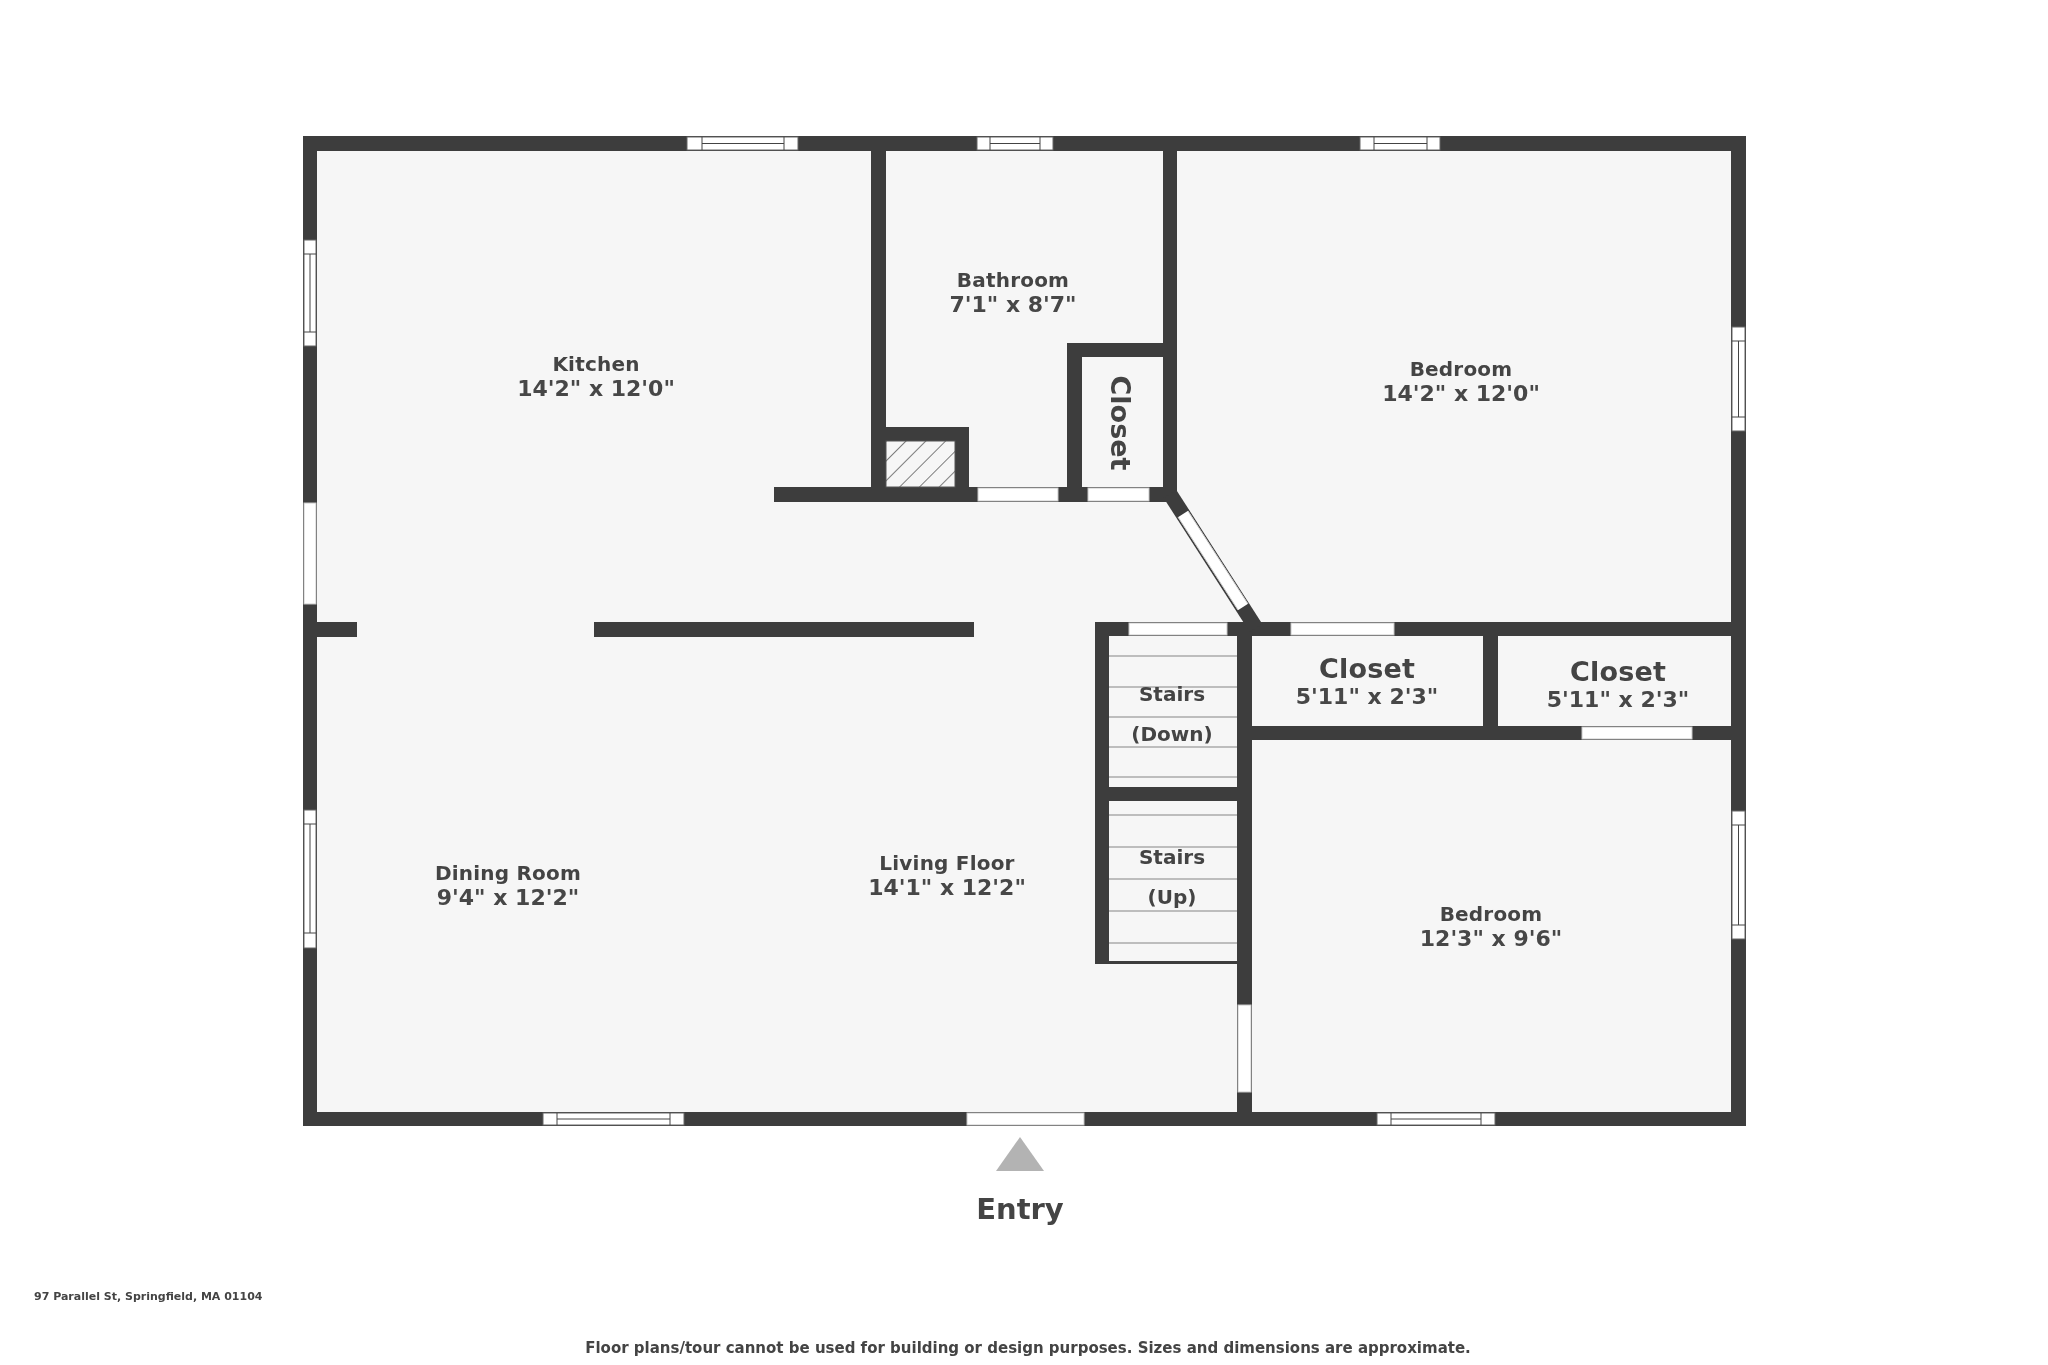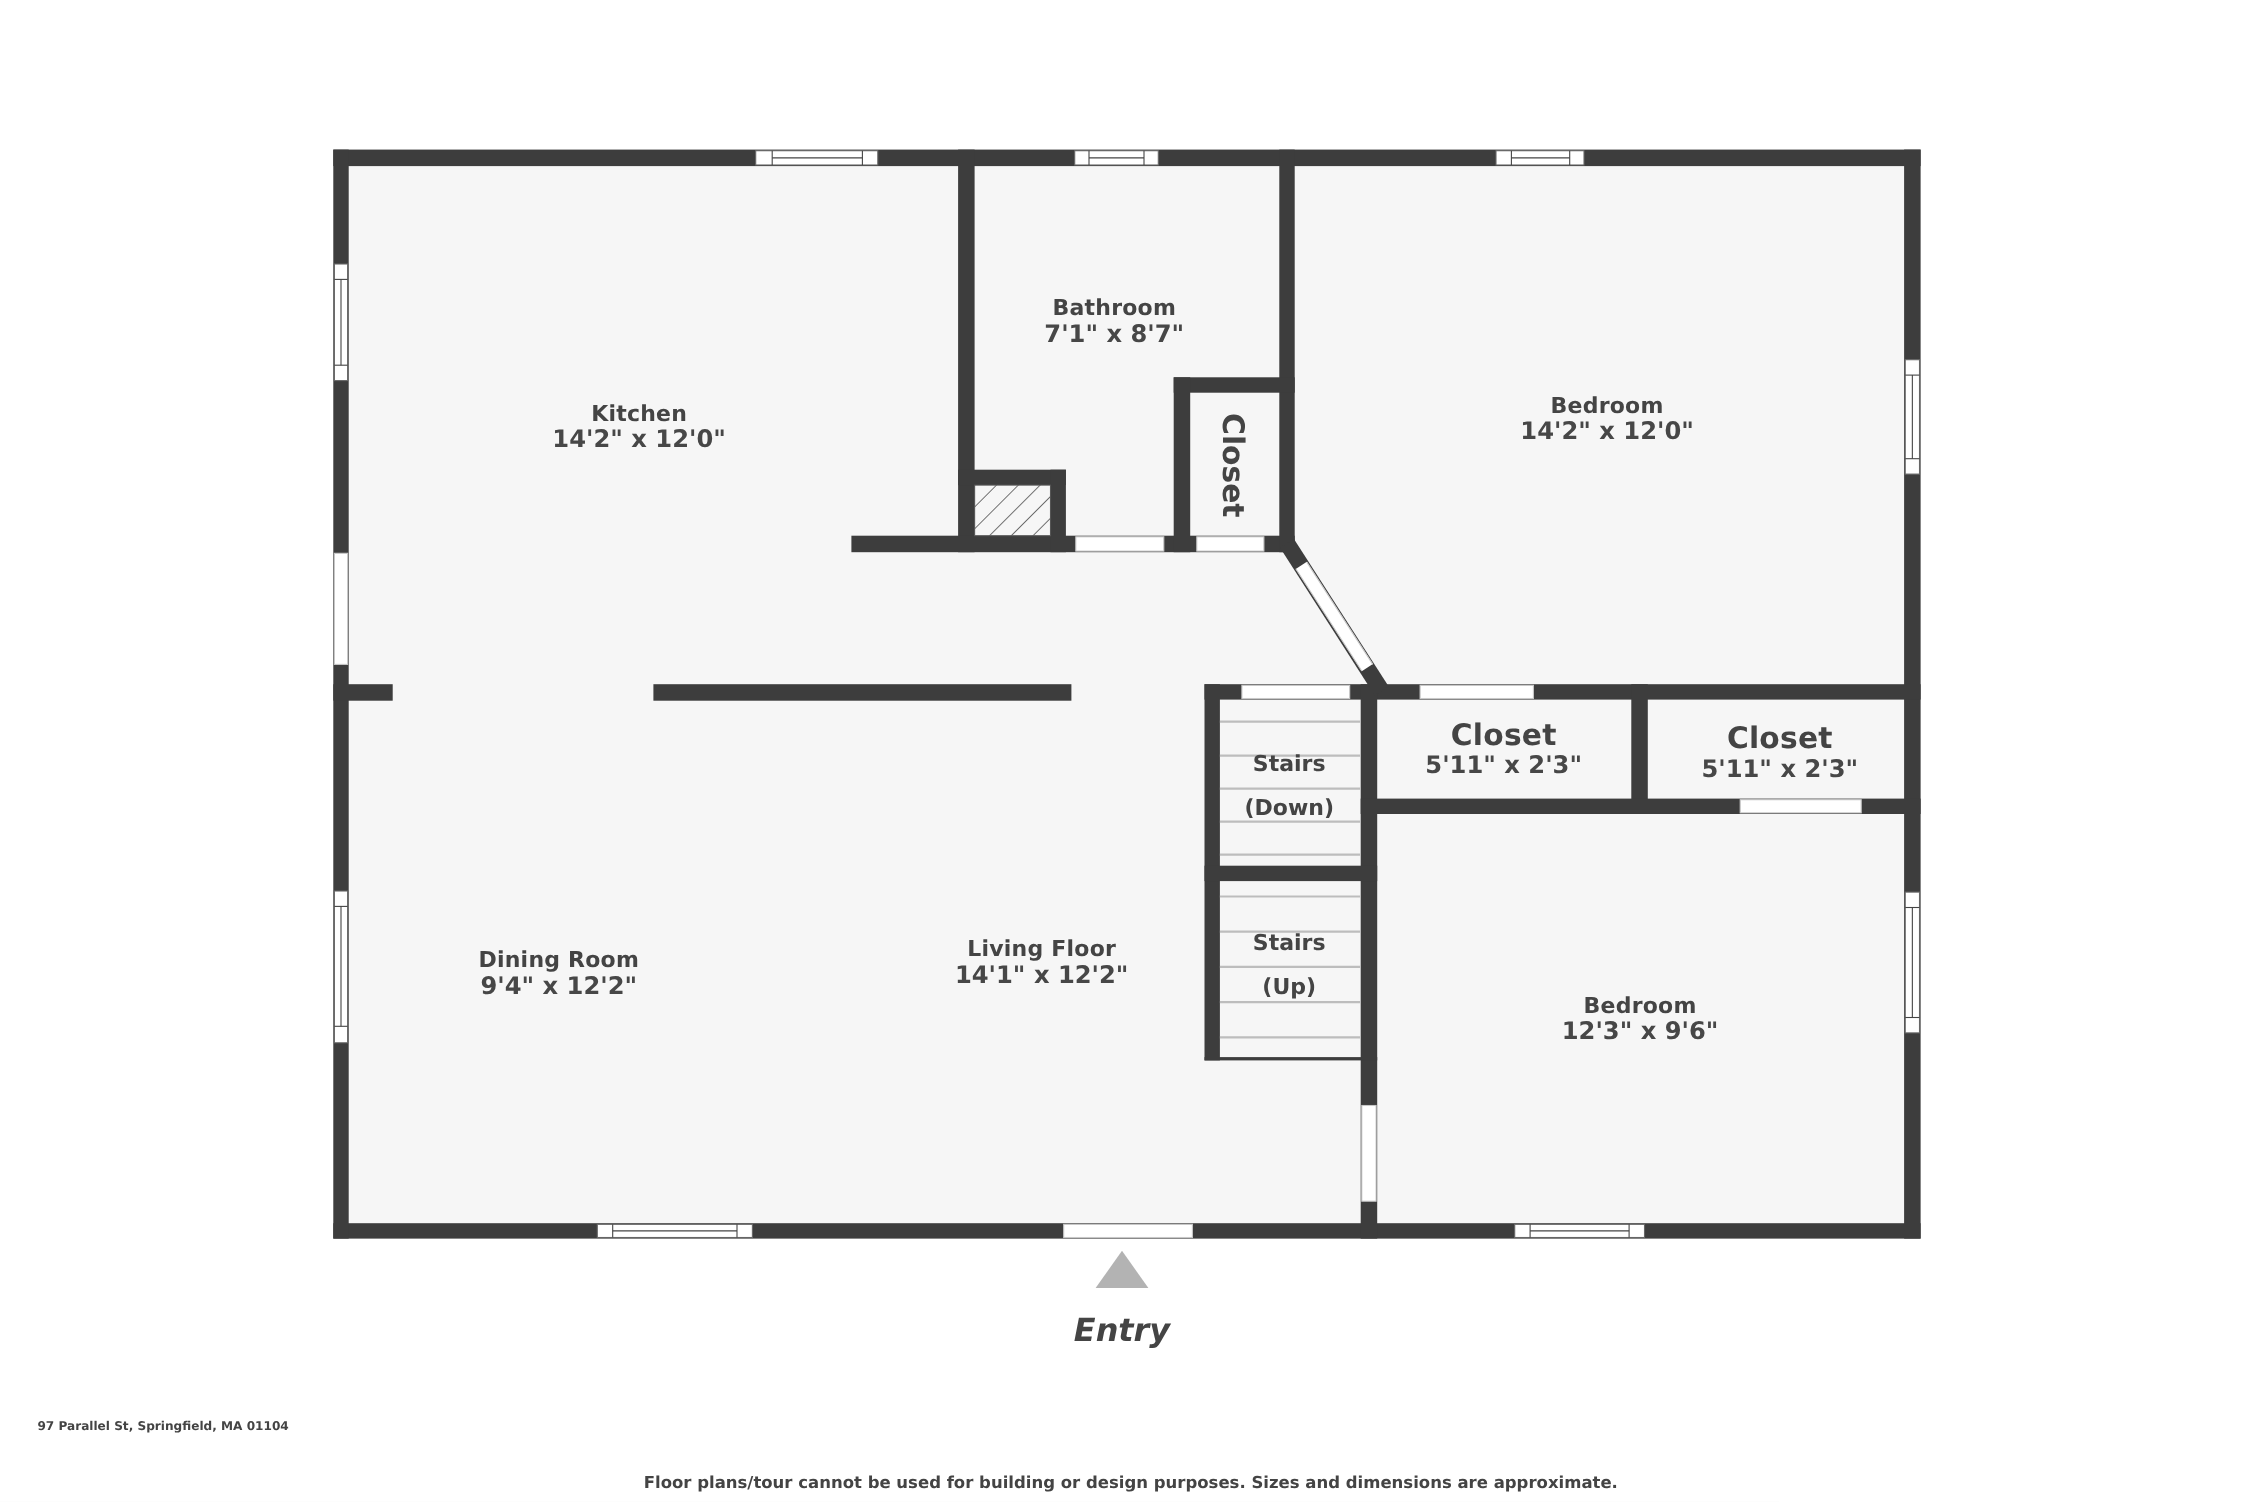--- a/index.html
+++ b/index.html
@@ -148,21 +148,21 @@
       <rect x="1732" y="811" width="13" height="128" fill="#fff" stroke="#666" stroke-width="1"></rect>
       <line x1="1732" y1="825" x2="1745" y2="825" stroke="#444"></line>
         <line x1="1732" y1="925" x2="1745" y2="925" stroke="#444"></line>
       <line x1="1738.5" y1="825" x2="1738.5" y2="925" stroke="#444"></line>
     </g>
   </g>
 
   <polygon points="1020,1137 1044,1171 996,1171" fill="#b3b3b3"></polygon>
 </svg>
 
-<div class="label" style="left:581px; top:376px;margin-top:12px;">
+<div class="label" style="left:596px; top:376px;">
   <div class="room-name">Kitchen</div>
   <div class="room-dim">14'2" x 12'0"</div>
 </div>
 <div class="label" style="left:1013px; top:292px;">
   <div class="room-name">Bathroom</div>
   <div class="room-dim">7'1" x 8'7"</div>
 </div>
 <div class="label closet-vert" style="left:1120px; top:423px;">Closet</div>
 <div class="label" style="left:1461px; top:381px;">
   <div class="room-name">Bedroom</div>
@@ -190,17 +190,17 @@
 </div>
 <div class="label" style="left:947px; top:875px;">
   <div class="room-name">Living Floor</div>
   <div class="room-dim">14'1" x 12'2"</div>
 </div>
 <div class="label" style="left:1491px; top:926px;">
   <div class="room-name">Bedroom</div>
   <div class="room-dim">12'3" x 9'6"</div>
 </div>
 
-<div class="label entry-label" style="left:1020px; top:1209px;font-style:italic;">Entry</div>
+<div class="label entry-label" style="left:1020px; top:1209px;">Entry</div>
 
 <div class="footer-address">97 Parallel St, Springfield, MA 01104</div>
 <div class="footer-floor">Floor 1</div>
 <div class="footer-disclaimer">Floor plans/tour cannot be used for building or design purposes. Sizes and dimensions are approximate.</div>
 
 </body></html>

